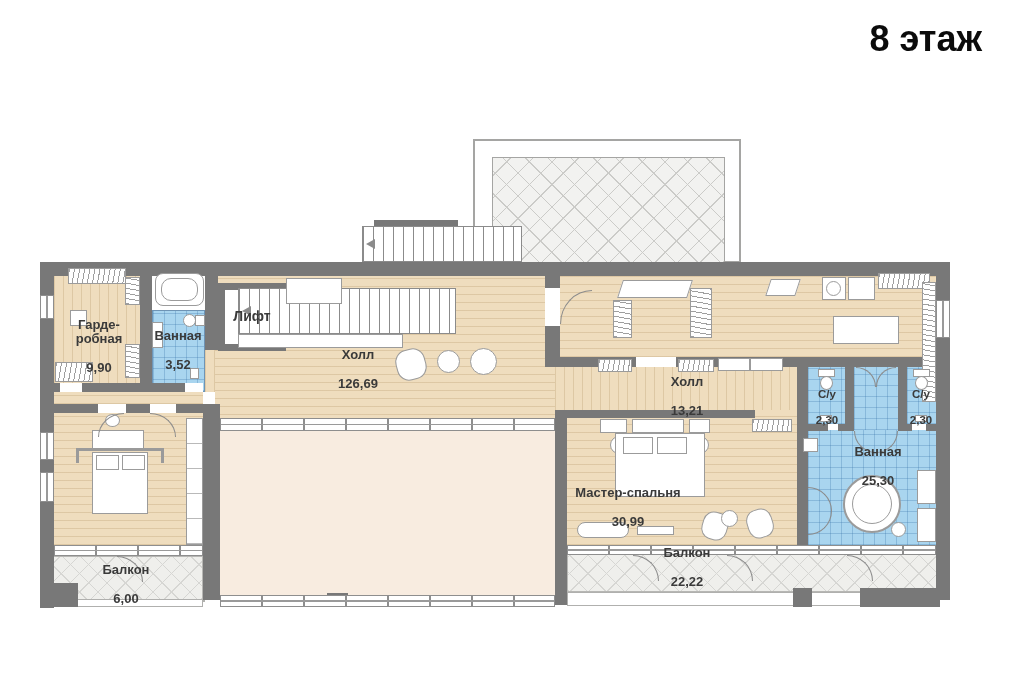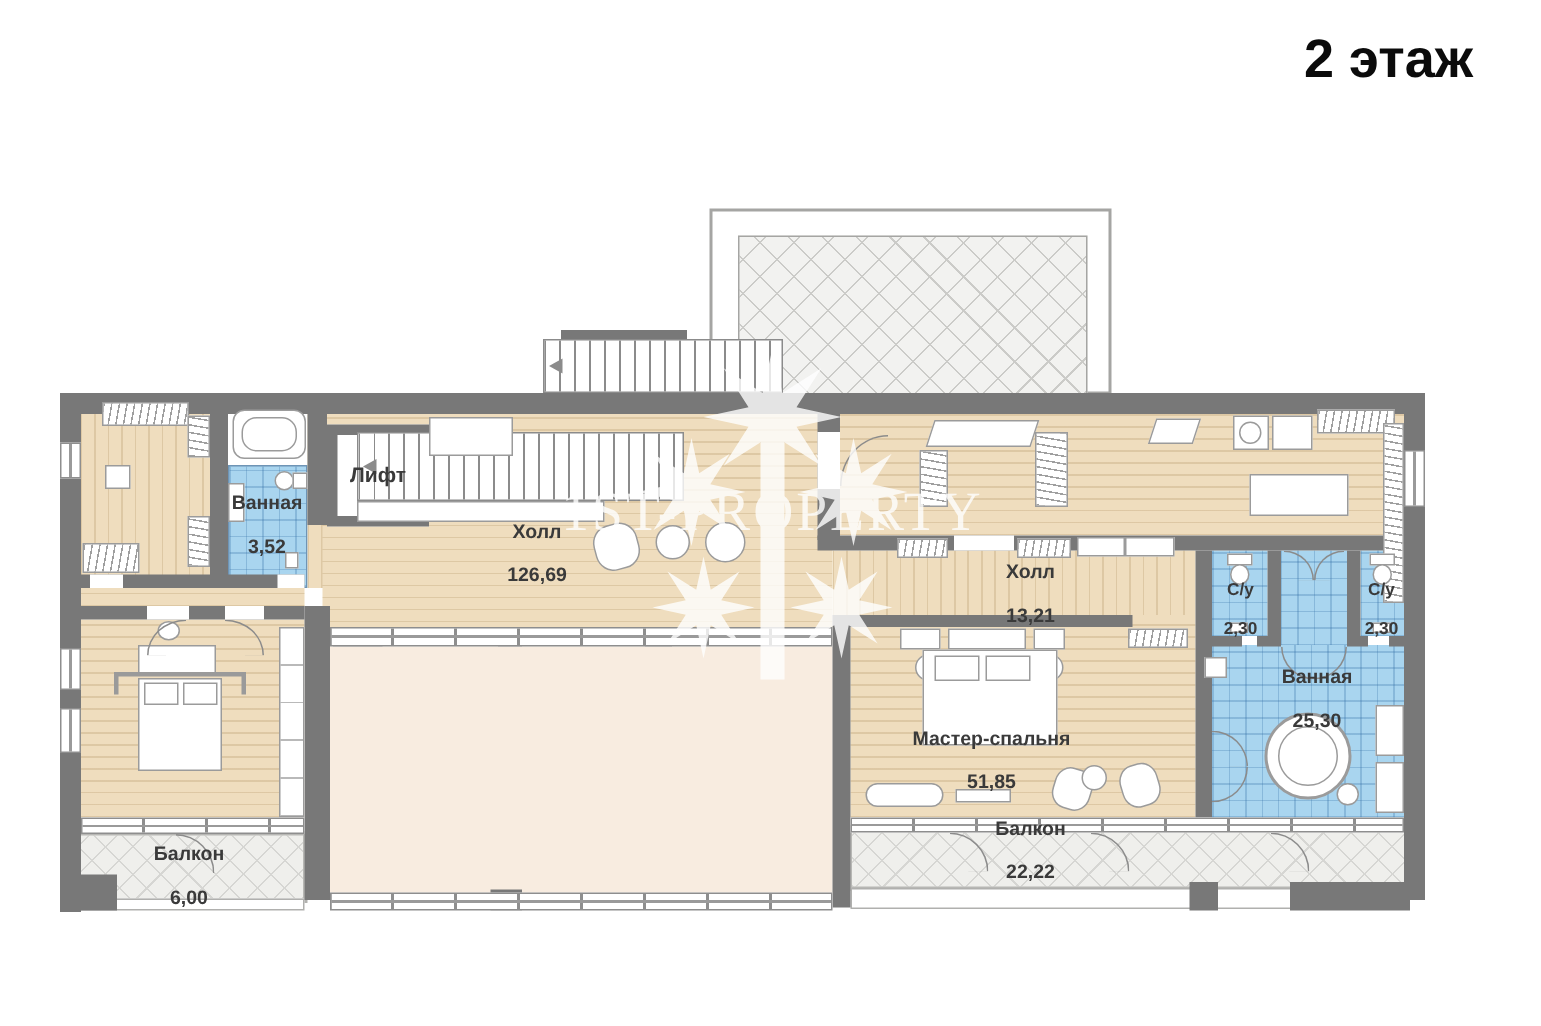--- a/index.html
+++ b/index.html
@@ -57,21 +57,21 @@
   .wm-text{position:absolute;left:50%;top:112px;transform:translate(-50%,-50%);
      font-family:"Liberation Serif",serif;font-size:37px;letter-spacing:2px;color:#fff;white-space:nowrap;}
   .tri{position:absolute;width:0;height:0;border-style:solid;z-index:16;
        border-width:5px 9px 5px 0;border-color:transparent #8b8b8b transparent transparent;}
 </style>
 </head>
 <body>
 
 <div class="page">
 
-  <div class="title">2 этаж</div>
+  <div class="title">8 этаж</div>
 
   <div class="abs" style="left:473px;top:139px;width:268px;height:124px;border:2px solid #a5a5a3;box-sizing:border-box;z-index:1;"></div>
   <div class="crossd" style="left:492px;top:157px;width:233px;height:106px;z-index:2;"></div>
   <div class="stairsv" style="left:362px;top:226px;width:160px;height:36px;"></div>
   <div class="tri" style="left:366px;top:239px;"></div>
   <div class="wall" style="left:374px;top:220px;width:84px;height:11px;"></div>
   <div class="wall" style="left:455px;top:228px;width:38px;height:35px;"></div>
 
   <div class="wood-v" style="left:54px;top:276px;width:86px;height:116px;"></div>
   <div class="abs" style="left:152px;top:276px;width:53px;height:34px;background:#fff;"></div>
@@ -225,20 +225,25 @@
   <div class="fix" style="left:92px;top:452px;width:56px;height:62px;"></div>
   <div class="fix" style="left:96px;top:455px;width:23px;height:15px;"></div>
   <div class="fix" style="left:122px;top:455px;width:23px;height:15px;"></div>
   <div class="shelfcol" style="left:186px;top:418px;width:17px;height:127px;"></div>
 
   <div class="arc arc-tr" style="left:117px;top:556px;width:26px;height:26px;"></div>
   <div class="arc arc-tr" style="left:633px;top:555px;width:26px;height:26px;"></div>
   <div class="arc arc-tr" style="left:727px;top:555px;width:26px;height:26px;"></div>
   <div class="arc arc-tr" style="left:847px;top:555px;width:26px;height:26px;"></div>
 
+  <div class="lbl" style="left:99px;top:347px;">
+    <span class="nm">Гарде-
+робная</span>
+    <span class="ar">9,90</span>
+  </div>
   <div class="lbl" style="left:178px;top:350px;">
     <span class="nm">Ванная</span>
     <span class="ar">3,52</span>
   </div>
   <div class="lbl" style="left:252px;top:317px;font-size:14px;">
     <span class="nm">Лифт</span>
   </div>
   <div class="lbl" style="left:358px;top:369px;">
     <span class="nm">Холл</span>
     <span class="ar">126,69</span>
@@ -252,43 +257,27 @@
     <span class="ar">2,30</span>
   </div>
   <div class="lbl sm" style="left:921px;top:407px;">
     <span class="nm">С/у</span>
     <span class="ar">2,30</span>
   </div>
   <div class="lbl" style="left:878px;top:466px;">
     <span class="nm">Ванная</span>
     <span class="ar">25,30</span>
   </div>
-  <div class="lbl" style="left:661px;top:507px;">
+  <div class="lbl" style="left:628px;top:507px;">
     <span class="nm">Мастер-спальня</span>
-    <span class="ar">51,85</span>
+    <span class="ar">30,99</span>
   </div>
   <div class="lbl" style="left:126px;top:584px;">
     <span class="nm">Балкон</span>
     <span class="ar">6,00</span>
   </div>
   <div class="lbl" style="left:687px;top:567px;">
     <span class="nm">Балкон</span>
     <span class="ar">22,22</span>
   </div>
 
-  <div class="wm">
-    <svg width="220" height="230" viewBox="0 0 220 230">
-      <defs>
-        <polygon id="burst" points="40,0 13.9,5.7 28.3,28.3 5.7,13.9 0,40 -5.7,13.9 -28.3,28.3 -13.9,5.7 -40,0 -13.9,-5.7 -28.3,-28.3 -5.7,-13.9 0,-40 5.7,-13.9 28.3,-28.3 13.9,-5.7"></polygon>
-      </defs>
-      <g fill="#ffffff">
-        <use href="#burst" transform="translate(110,48) scale(1.15)"></use>
-        <use href="#burst" transform="translate(56,98) scale(0.9)"></use>
-        <use href="#burst" transform="translate(164,98) scale(0.9)"></use>
-        <use href="#burst" transform="translate(64,175) scale(0.85)"></use>
-        <use href="#burst" transform="translate(156,175) scale(0.85)"></use>
-        <rect x="102" y="58" width="16" height="165"></rect>
-      </g>
-    </svg>
-    <div class="wm-text">1ST-PROPERTY</div>
-  </div>
 
 </div>
 
 </body></html>

